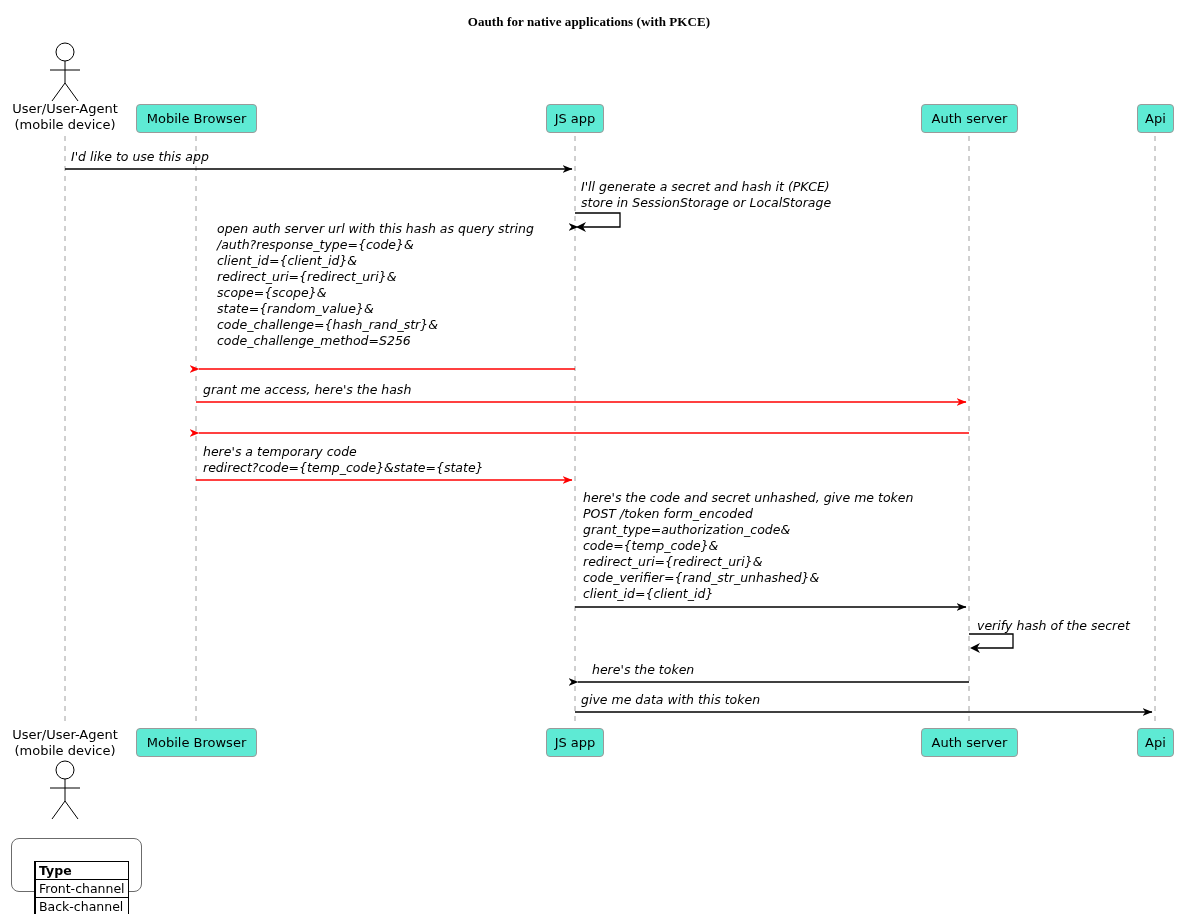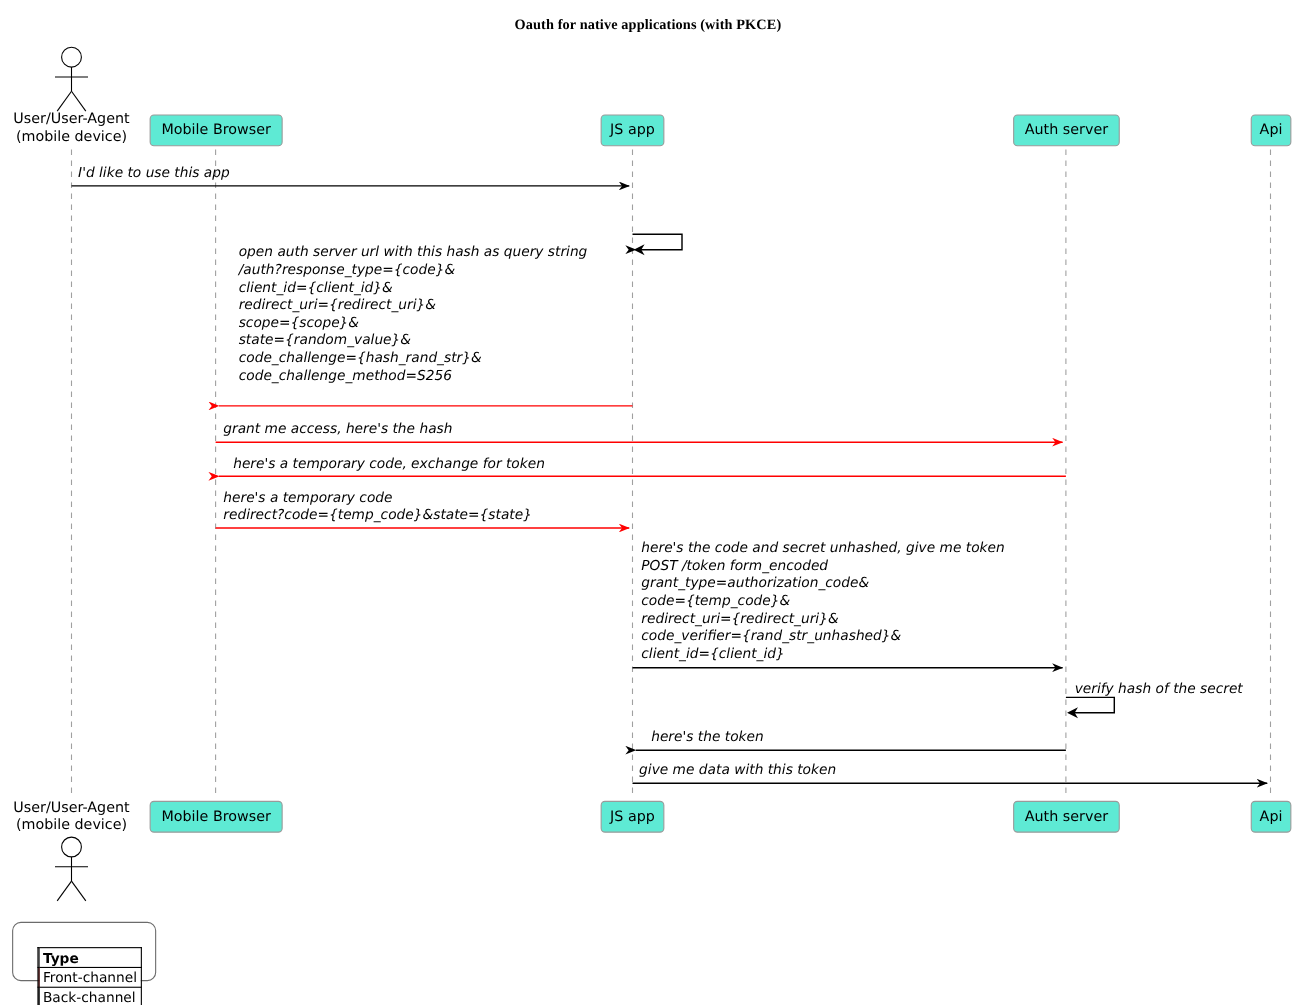--- a/index.html
+++ b/index.html
@@ -191,33 +191,34 @@
   <div class="pbox" style="left:136px; top:728px; width:121px; height:29px;">Mobile Browser</div>
 
   <div class="pbox" style="left:546px; top:728px; width:58px; height:29px;">JS app</div>
 
   <div class="pbox" style="left:921px; top:728px; width:97px; height:29px;">Auth server</div>
 
   <div class="pbox" style="left:1137px; top:728px; width:37px; height:29px;">Api</div>
 
   <div class="msg" style="left:71px; top:149px;">I'd like to use this app</div>
 
+  <div class="msg" style="left:581px; top:179px;">I'll generate a secret and hash it (PKCE)
+store in SessionStorage or LocalStorage</div>
 
   <div class="msg" style="left:217px; top:221px;">open auth server url with this hash as query string
 /auth?response_type={code}&amp;
 client_id={client_id}&amp;
 redirect_uri={redirect_uri}&amp;
 scope={scope}&amp;
 state={random_value}&amp;
 code_challenge={hash_rand_str}&amp;
 code_challenge_method=S256</div>
 
   <div class="msg" style="left:203px; top:382px;">grant me access, here's the hash</div>
 
-  <div class="msg" style="left:212px; top:413px;">here's a temporary code, exchange for token</div>
 
   <div class="msg" style="left:203px; top:444px;">here's a temporary code
 redirect?code={temp_code}&amp;state={state}</div>
 
   <div class="msg" style="left:583px; top:490px;">here's the code and secret unhashed, give me token
 POST /token form_encoded
 grant_type=authorization_code&amp;
 code={temp_code}&amp;
 redirect_uri={redirect_uri}&amp;
 code_verifier={rand_str_unhashed}&amp;

